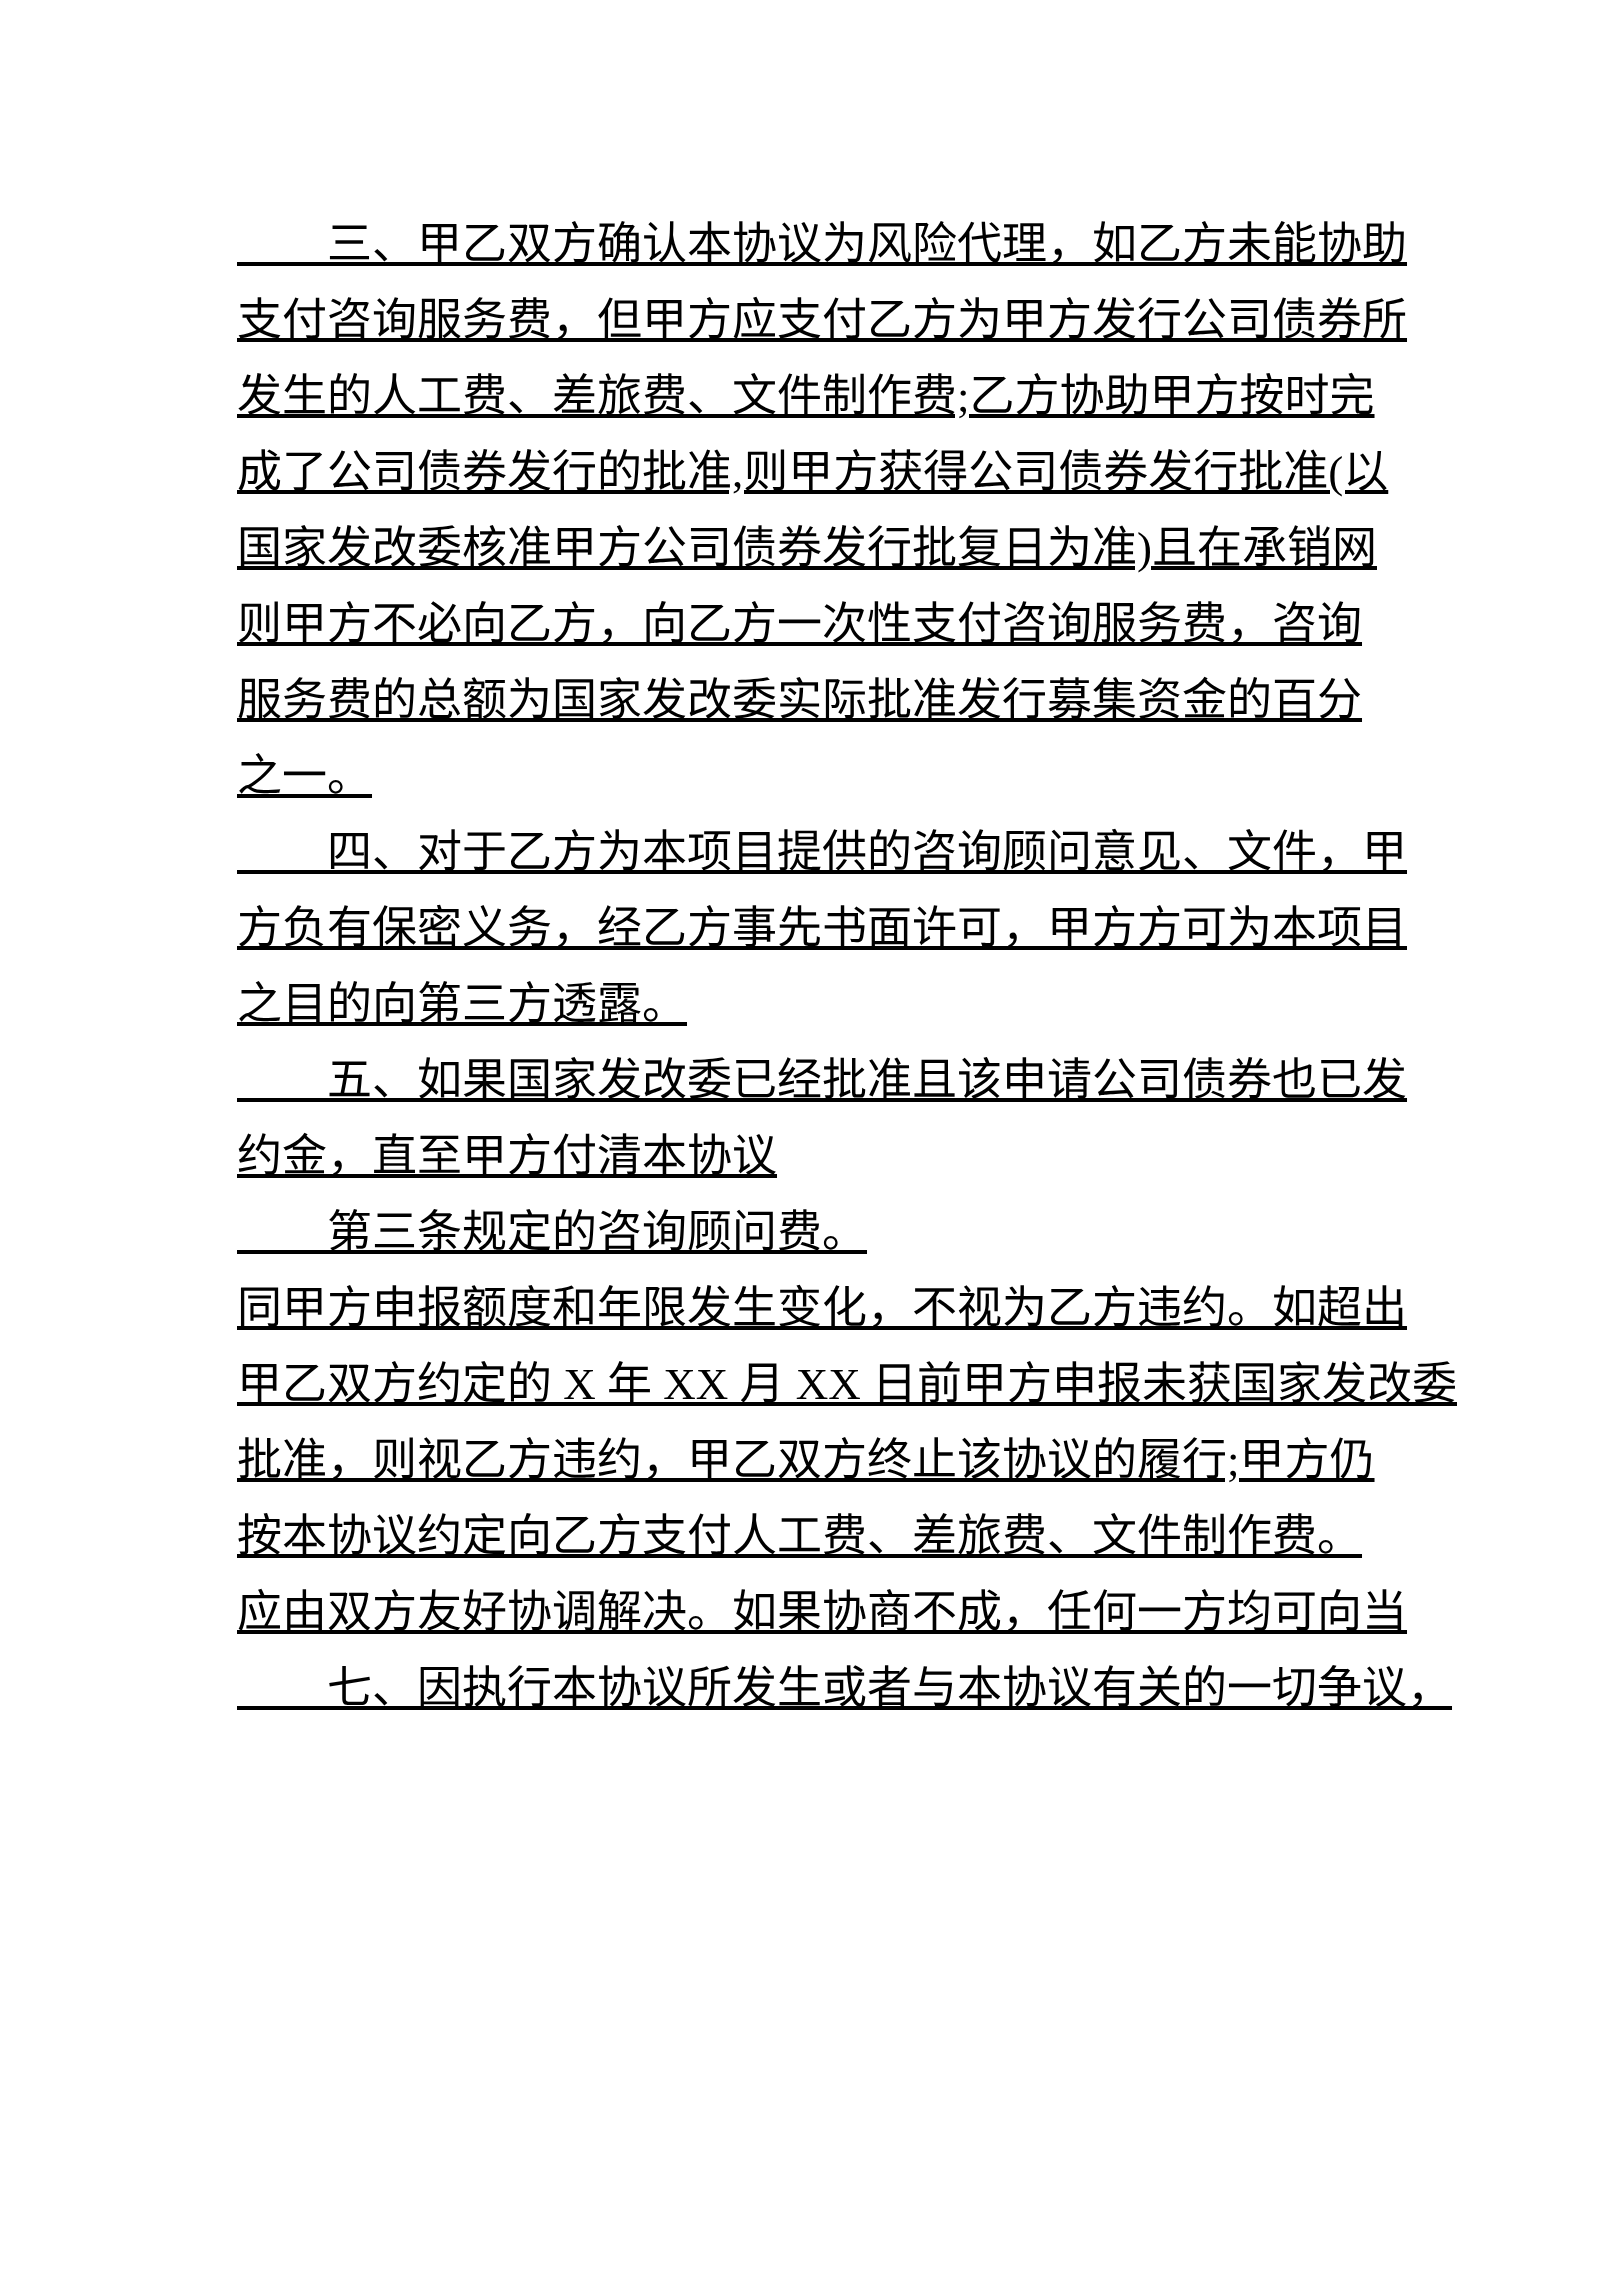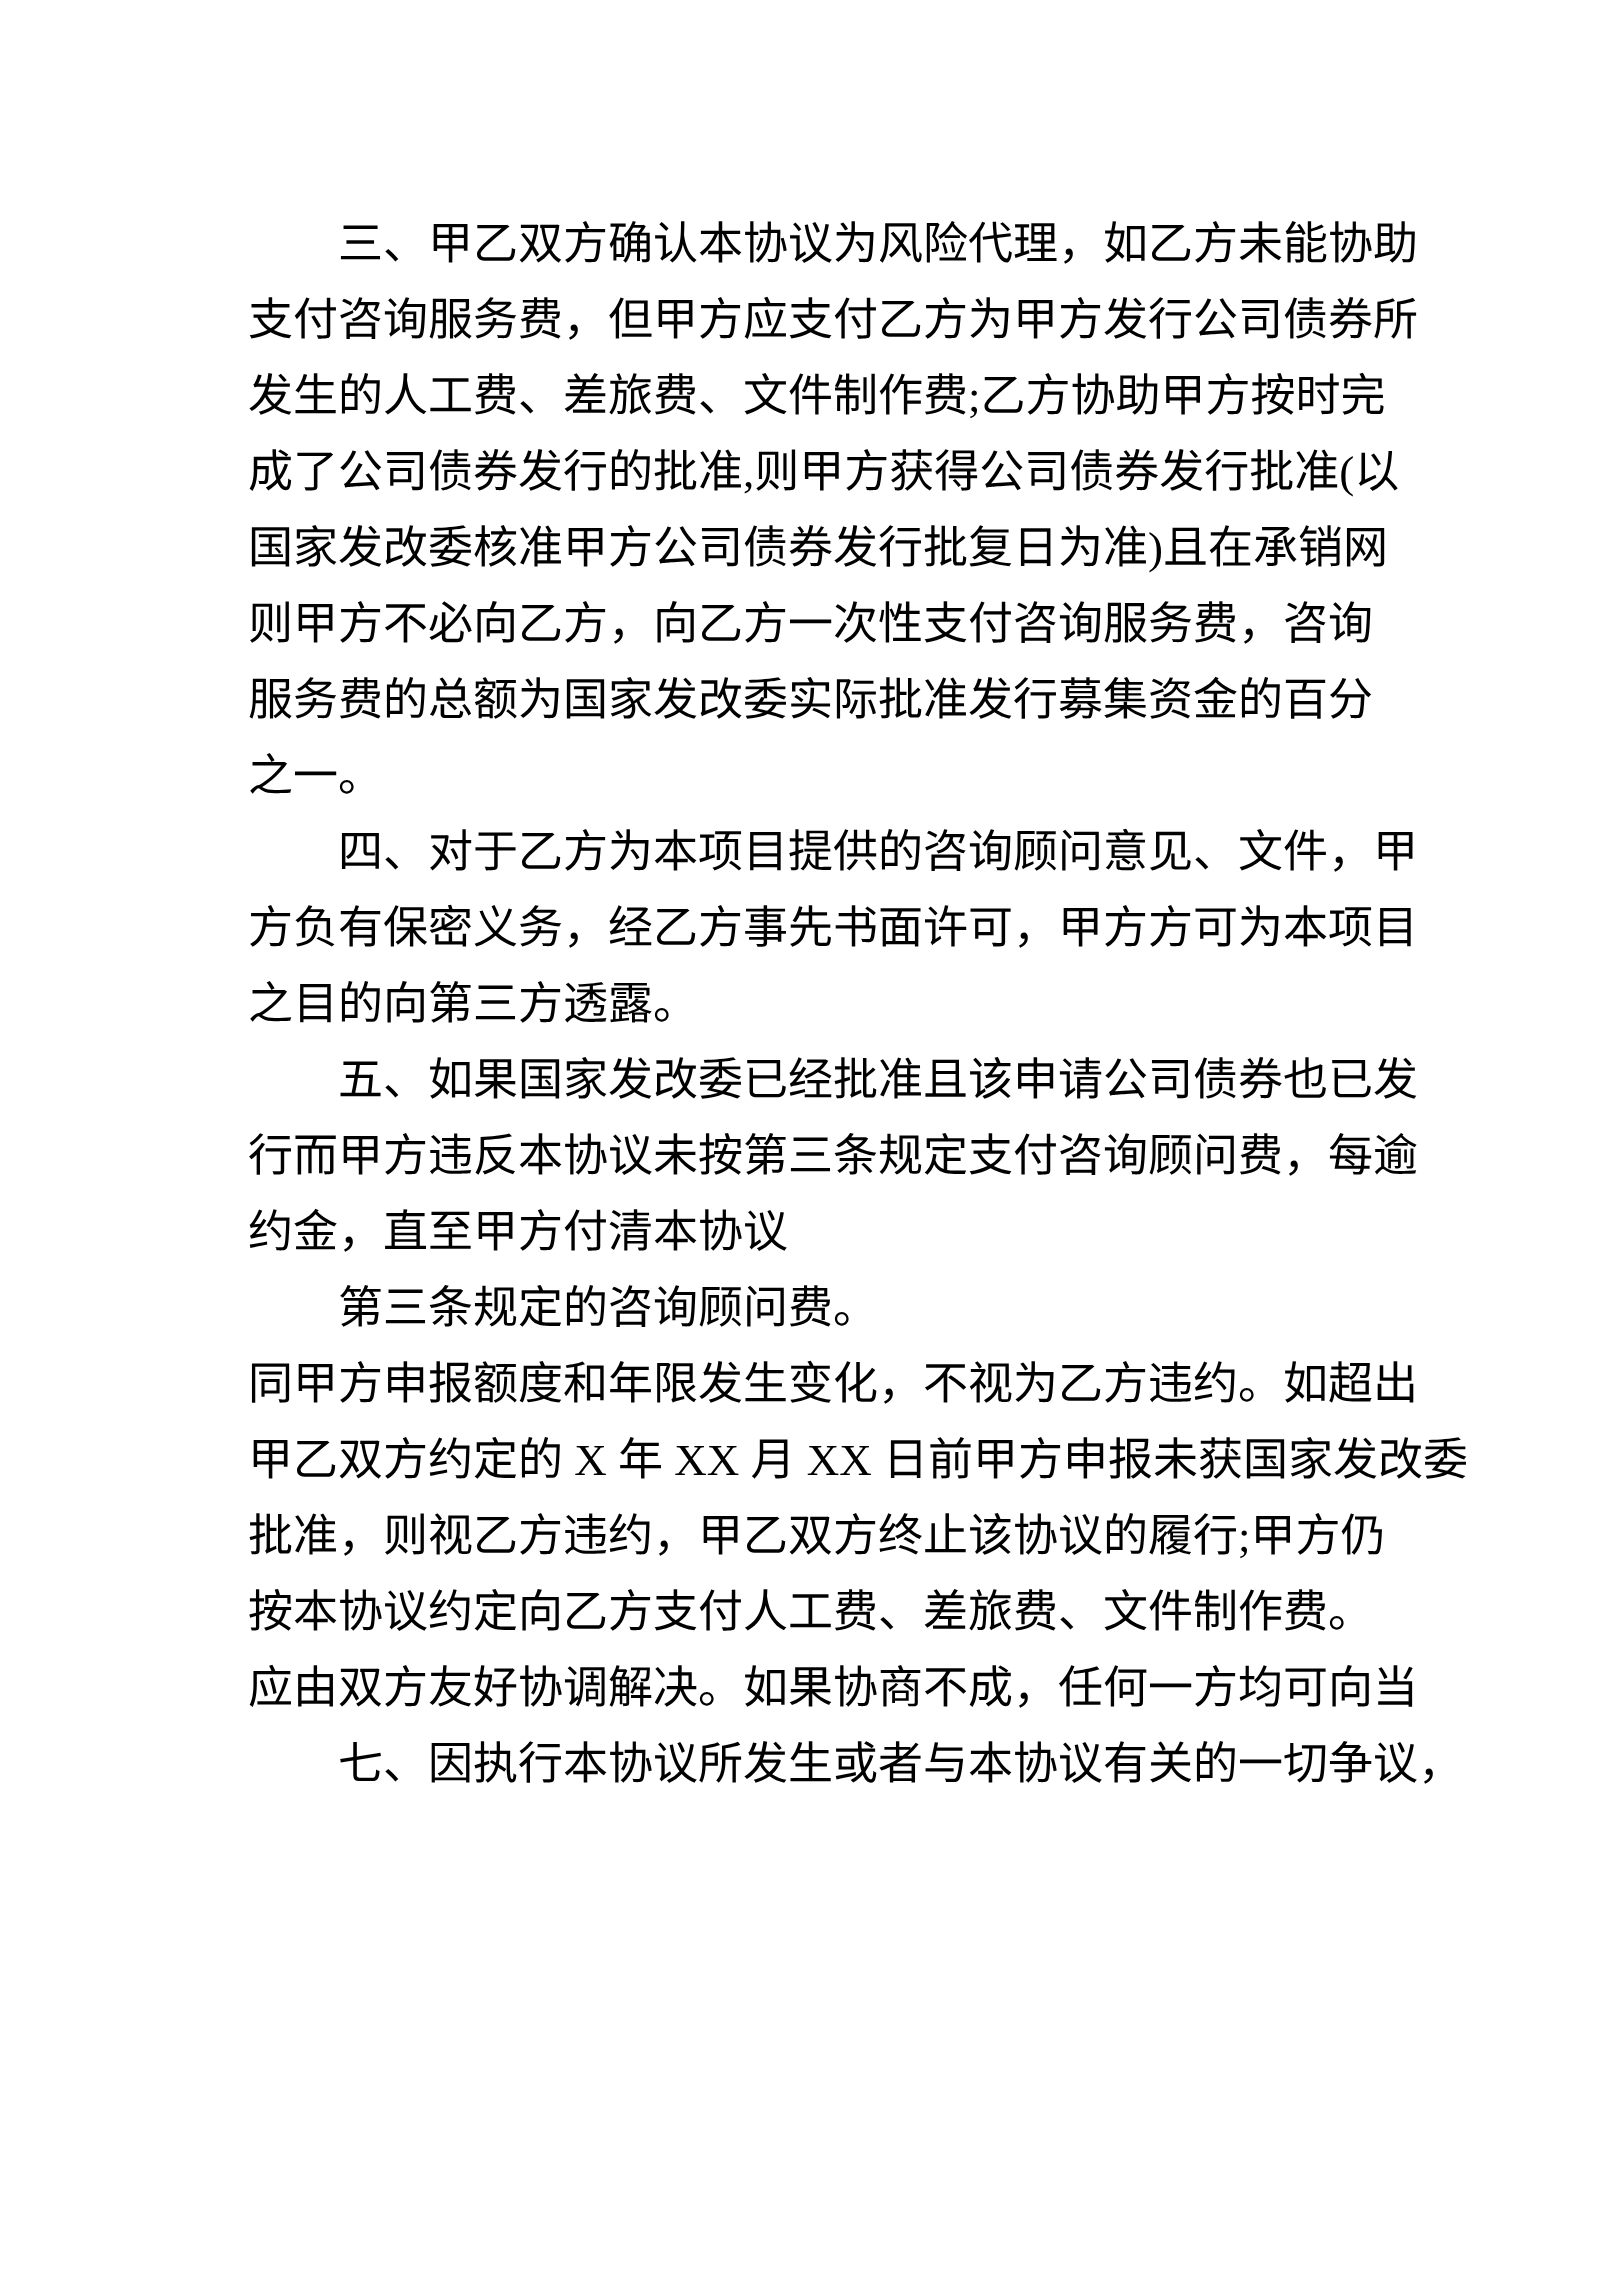--- a/index.html
+++ b/index.html
@@ -16,23 +16,24 @@
   .page {
     position: absolute;
     left: 0;
     top: 0;
     width: 1623px;
     height: 2295px;
     background: #ffffff;
   }
   .text-block {
     position: absolute;
-    left: 248px;
+    left: 237px;
     top: 206px;
     width: 1195px;
+    text-decoration: underline;
   }
   .line {
     font-family: "Liberation Serif", "DejaVu Serif", serif;
     font-size: 45px;
     line-height: 76px;
     height: 76px;
     color: #000000;
     white-space: pre;
     letter-spacing: 0px;
     font-weight: normal;
@@ -49,21 +50,20 @@
     <div class="line">发生的人工费、差旅费、文件制作费;乙方协助甲方按时完</div>
     <div class="line">成了公司债券发行的批准,则甲方获得公司债券发行批准(以</div>
     <div class="line">国家发改委核准甲方公司债券发行批复日为准)且在承销网</div>
     <div class="line">则甲方不必向乙方，向乙方一次性支付咨询服务费，咨询</div>
     <div class="line">服务费的总额为国家发改委实际批准发行募集资金的百分</div>
     <div class="line">之一。</div>
     <div class="line">　　四、对于乙方为本项目提供的咨询顾问意见、文件，甲</div>
     <div class="line">方负有保密义务，经乙方事先书面许可，甲方方可为本项目</div>
     <div class="line">之目的向第三方透露。</div>
     <div class="line">　　五、如果国家发改委已经批准且该申请公司债券也已发</div>
-    <div class="line">行而甲方违反本协议未按第三条规定支付咨询顾问费，每逾</div>
     <div class="line">约金，直至甲方付清本协议</div>
     <div class="line">　　第三条规定的咨询顾问费。</div>
     <div class="line">同甲方申报额度和年限发生变化，不视为乙方违约。如超出</div>
     <div class="line">甲乙双方约定的 X 年 XX 月 XX 日前甲方申报未获国家发改委</div>
     <div class="line">批准，则视乙方违约，甲乙双方终止该协议的履行;甲方仍</div>
     <div class="line">按本协议约定向乙方支付人工费、差旅费、文件制作费。</div>
     <div class="line">应由双方友好协调解决。如果协商不成，任何一方均可向当</div>
     <div class="line">　　七、因执行本协议所发生或者与本协议有关的一切争议，</div>
   </div>
 </div>

